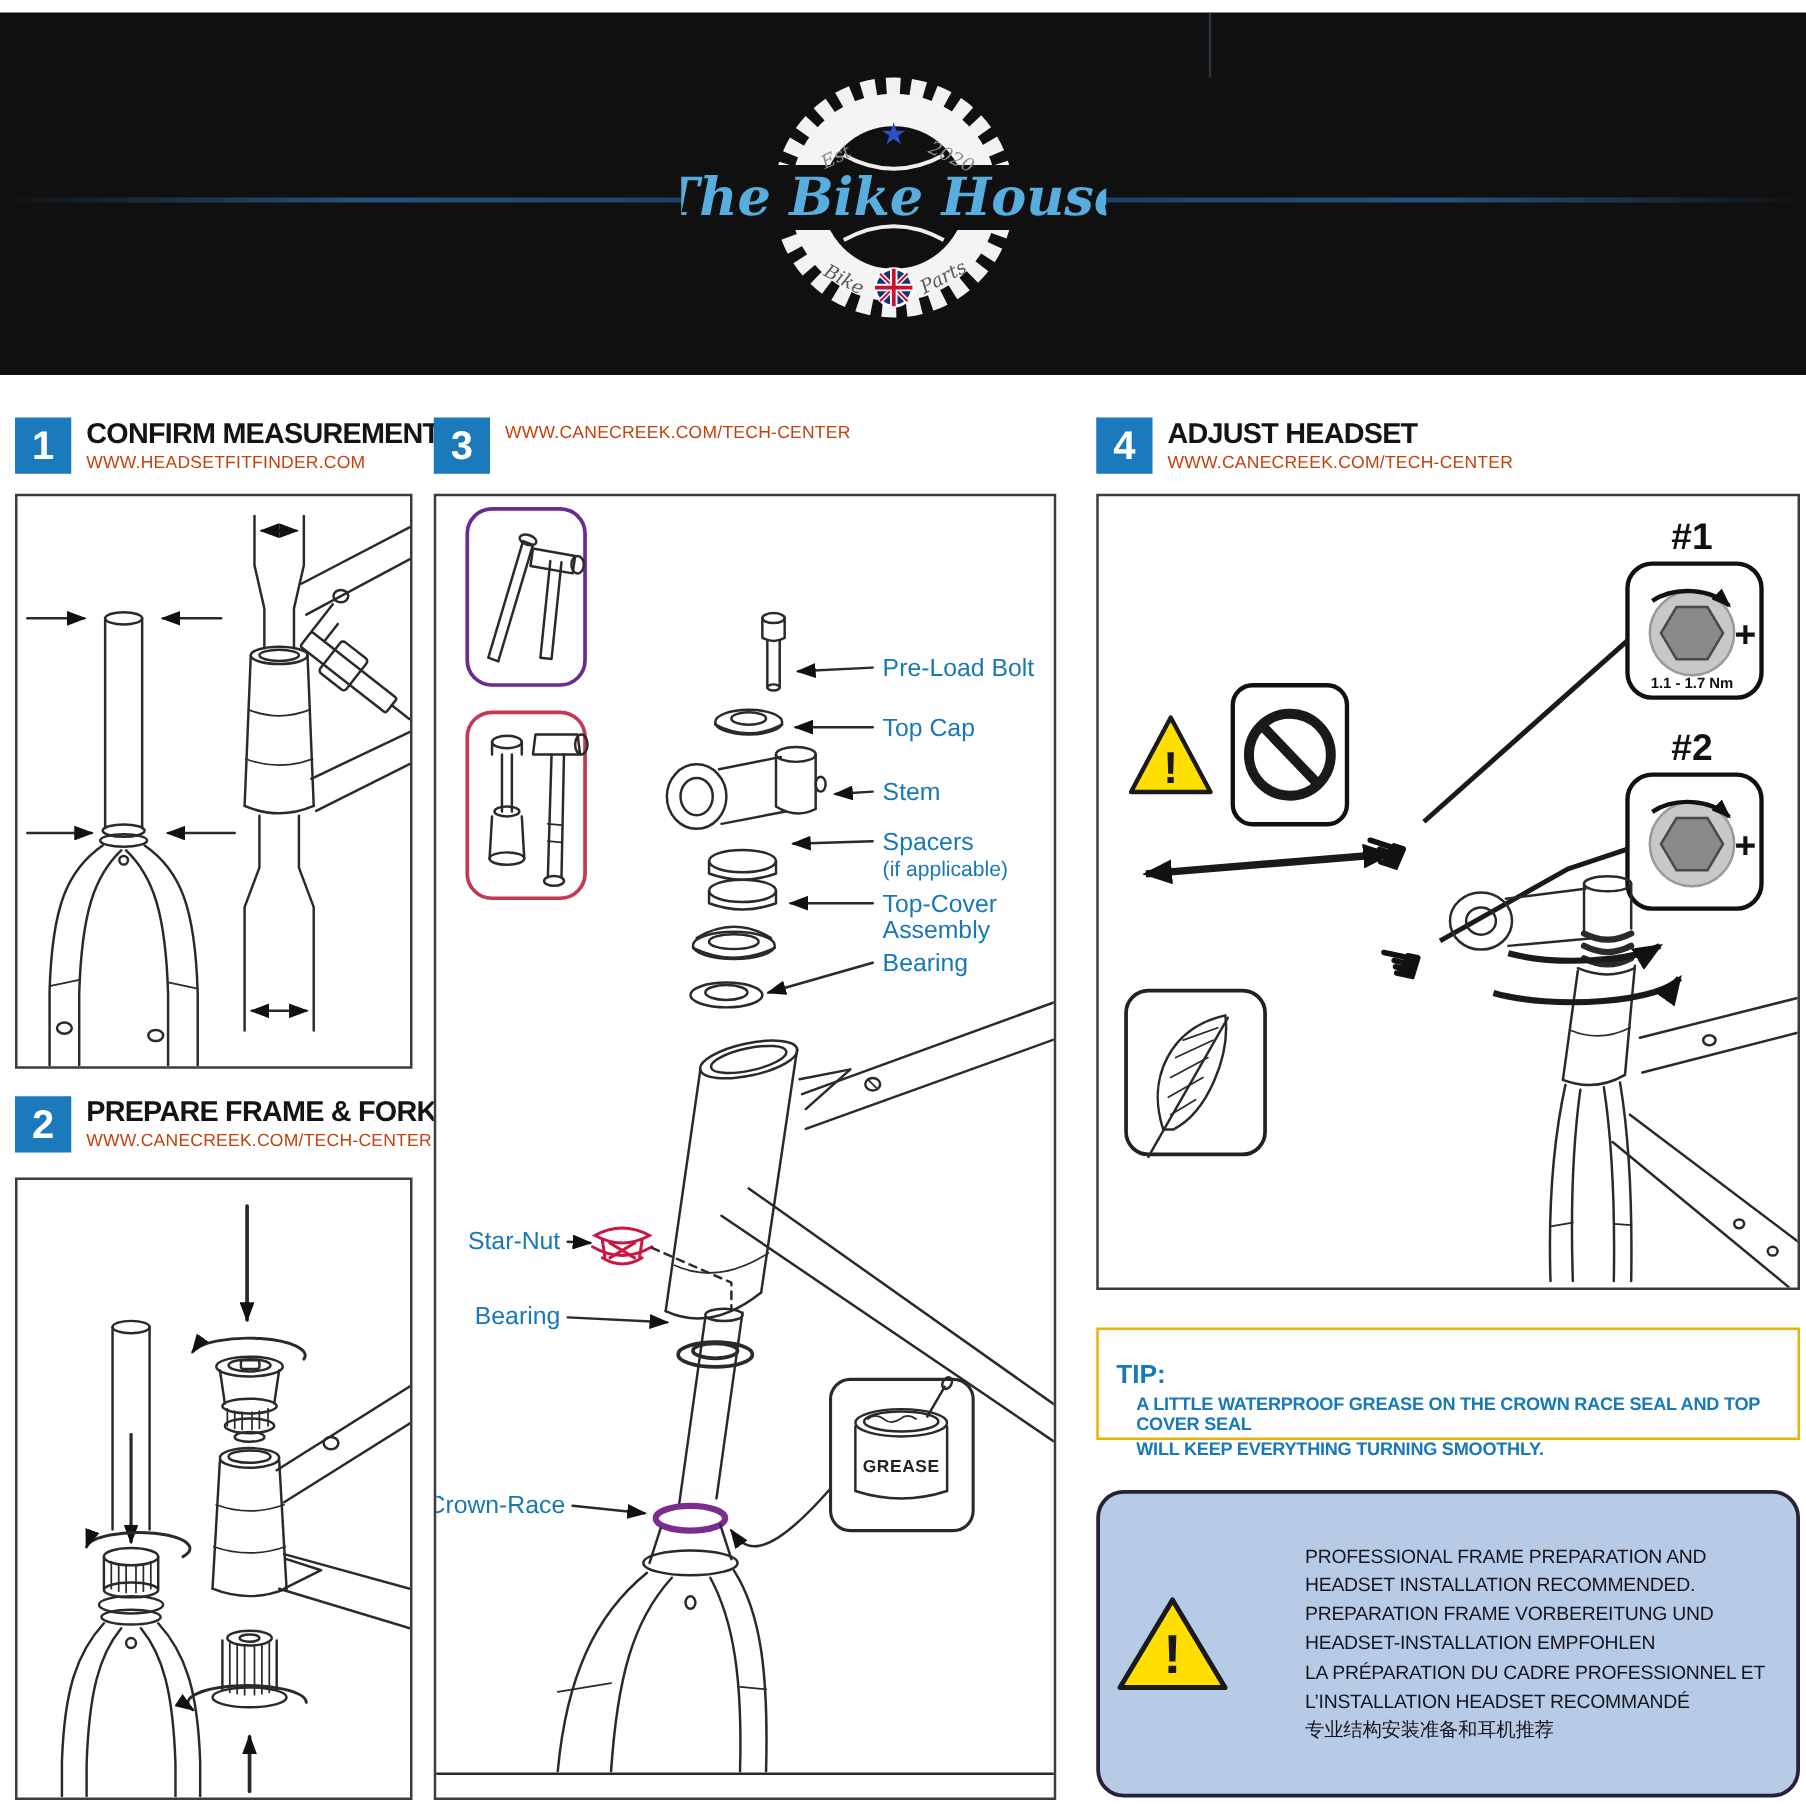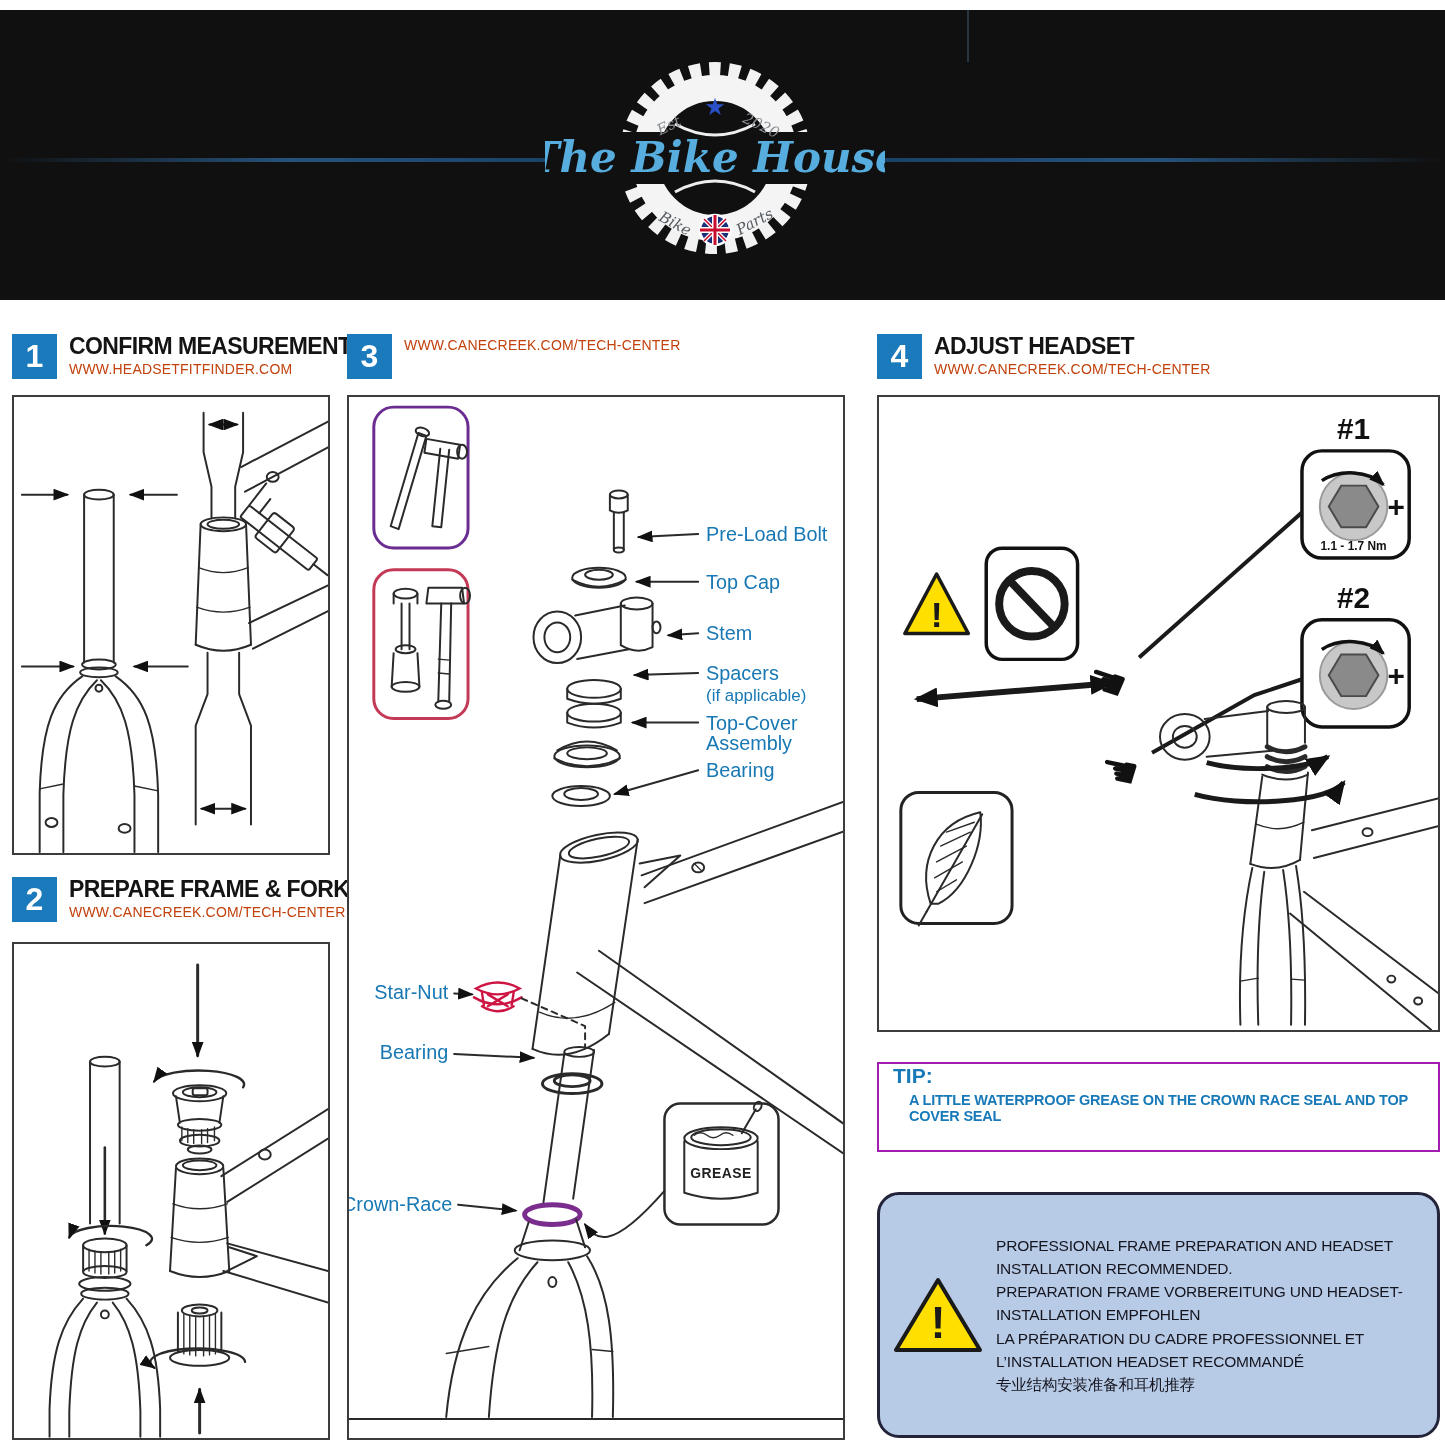--- a/index.html
+++ b/index.html
@@ -19,29 +19,29 @@
   .sec-title{font-size:23px;font-weight:bold;color:#141414;letter-spacing:-0.6px;white-space:nowrap;}
   .sec-url{font-size:14px;color:#c2410c;margin-top:4px;letter-spacing:0.2px;}
   
   .dbox{position:absolute;border:2px solid #3c3c3c;background:#fff;box-sizing:border-box;}
   .dbox svg{display:block;width:100%;height:100%;}
   .ln{fill:none;stroke:#2a2a2a;stroke-width:2;stroke-linecap:round;stroke-linejoin:round;}
   .thin{stroke-width:1.4;}
   .lbl{font-family:"Liberation Sans",sans-serif;font-size:20px;fill:#1878b4;}
   .lbl-sm{font-family:"Liberation Sans",sans-serif;font-size:17px;fill:#1878b4;}
   
-  .tip{position:absolute;left:877px;top:1062px;width:563px;height:90px;border:2px solid #a21caf;
-       box-sizing:border-box;padding:0 14px;}
+  .tip{position:absolute;left:877px;top:1062px;width:563px;height:90px;border:2px solid #eab308;
+       box-sizing:border-box;padding:24px 14px;}
   .tip-title{color:#1879b8;font-weight:bold;font-size:21px;}
   .tip-line{color:#1879b8;font-size:14.5px;font-weight:bold;margin-top:4px;letter-spacing:-0.2px;margin-left:16px;}
   
   .warn{position:absolute;left:877px;top:1192px;width:563px;height:246px;background:#b8cbe6;
         border:3px solid #23233a;border-radius:22px;box-sizing:border-box;
         display:flex;align-items:center;gap:12px;padding:14px 18px 14px 12px;}
-  .warn-txt{color:#15151f;font-size:15.5px;line-height:1.5;letter-spacing:-0.2px;}
+  .warn-txt{color:#15151f;font-size:15.5px;line-height:1.5;letter-spacing:-0.2px;margin-left:48px;}
 </style>
 </head>
 <body>
 
 <div class="page">
 
   <div class="hdr">
     <div class="hdr-streak"></div>
     <div class="hdr-vline"></div>
     <div class="logo">
@@ -459,20 +459,21 @@
           <path class="thin" d="M58,498 L78,486 M56,484 L84,468 M58,468 L88,452 M62,452 L92,438 M68,438 L96,428"></path>
           <path d="M48,518 L40,532"></path>
         </g>
       </g>
     </svg>
   </div>
 
   <div class="tip">
     <div class="tip-title">TIP:</div>
     <div class="tip-line">A LITTLE WATERPROOF GREASE ON THE CROWN RACE SEAL AND TOP COVER SEAL</div>
+    <div class="tip-line">WILL KEEP EVERYTHING TURNING SMOOTHLY.</div>
   </div>
 
   <div class="warn">
     <svg width="92" height="82" viewBox="0 0 92 82" style="flex:0 0 auto;">
       <polygon points="46,6 88,76 4,76" fill="#ffdf00" stroke="#1a1a1a" stroke-width="4" stroke-linejoin="round"></polygon>
       <text x="46" y="64" text-anchor="middle" font-size="44" font-weight="bold" fill="#1a1a1a" font-family="Liberation Sans, sans-serif">!</text>
     </svg>
     <div class="warn-txt">
       <div>PROFESSIONAL FRAME PREPARATION AND HEADSET INSTALLATION RECOMMENDED.</div>
       <div>PREPARATION FRAME VORBEREITUNG UND HEADSET-INSTALLATION EMPFOHLEN</div>

